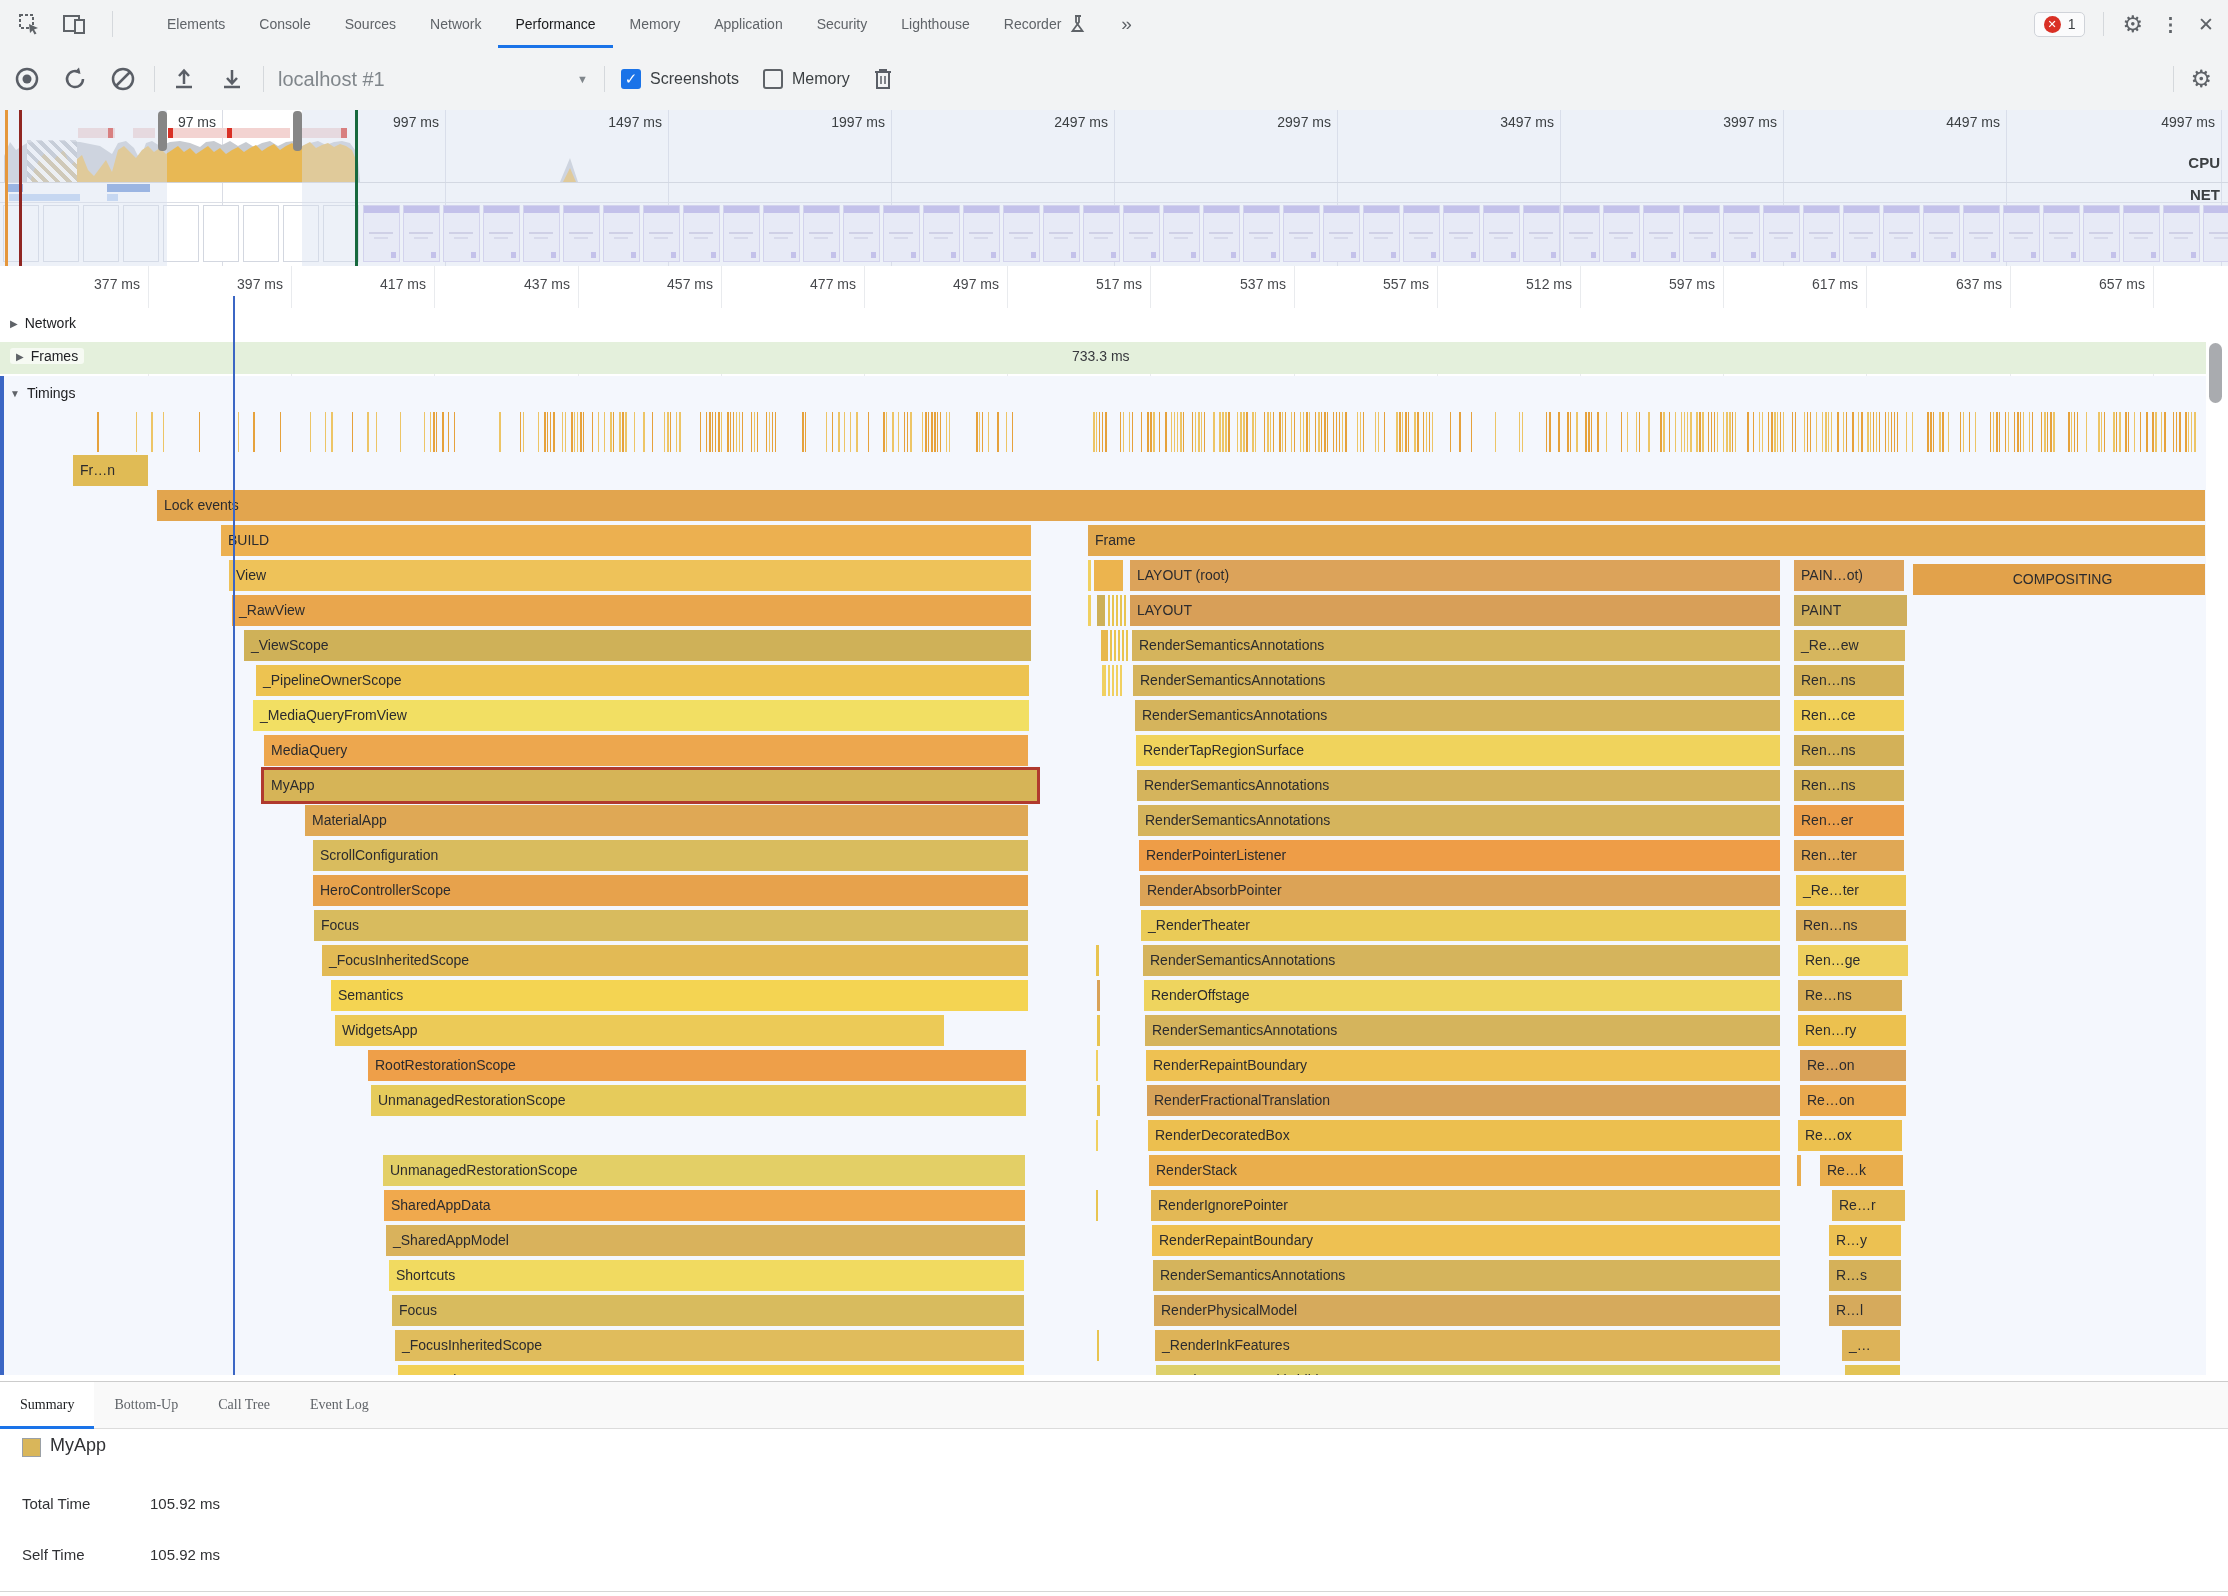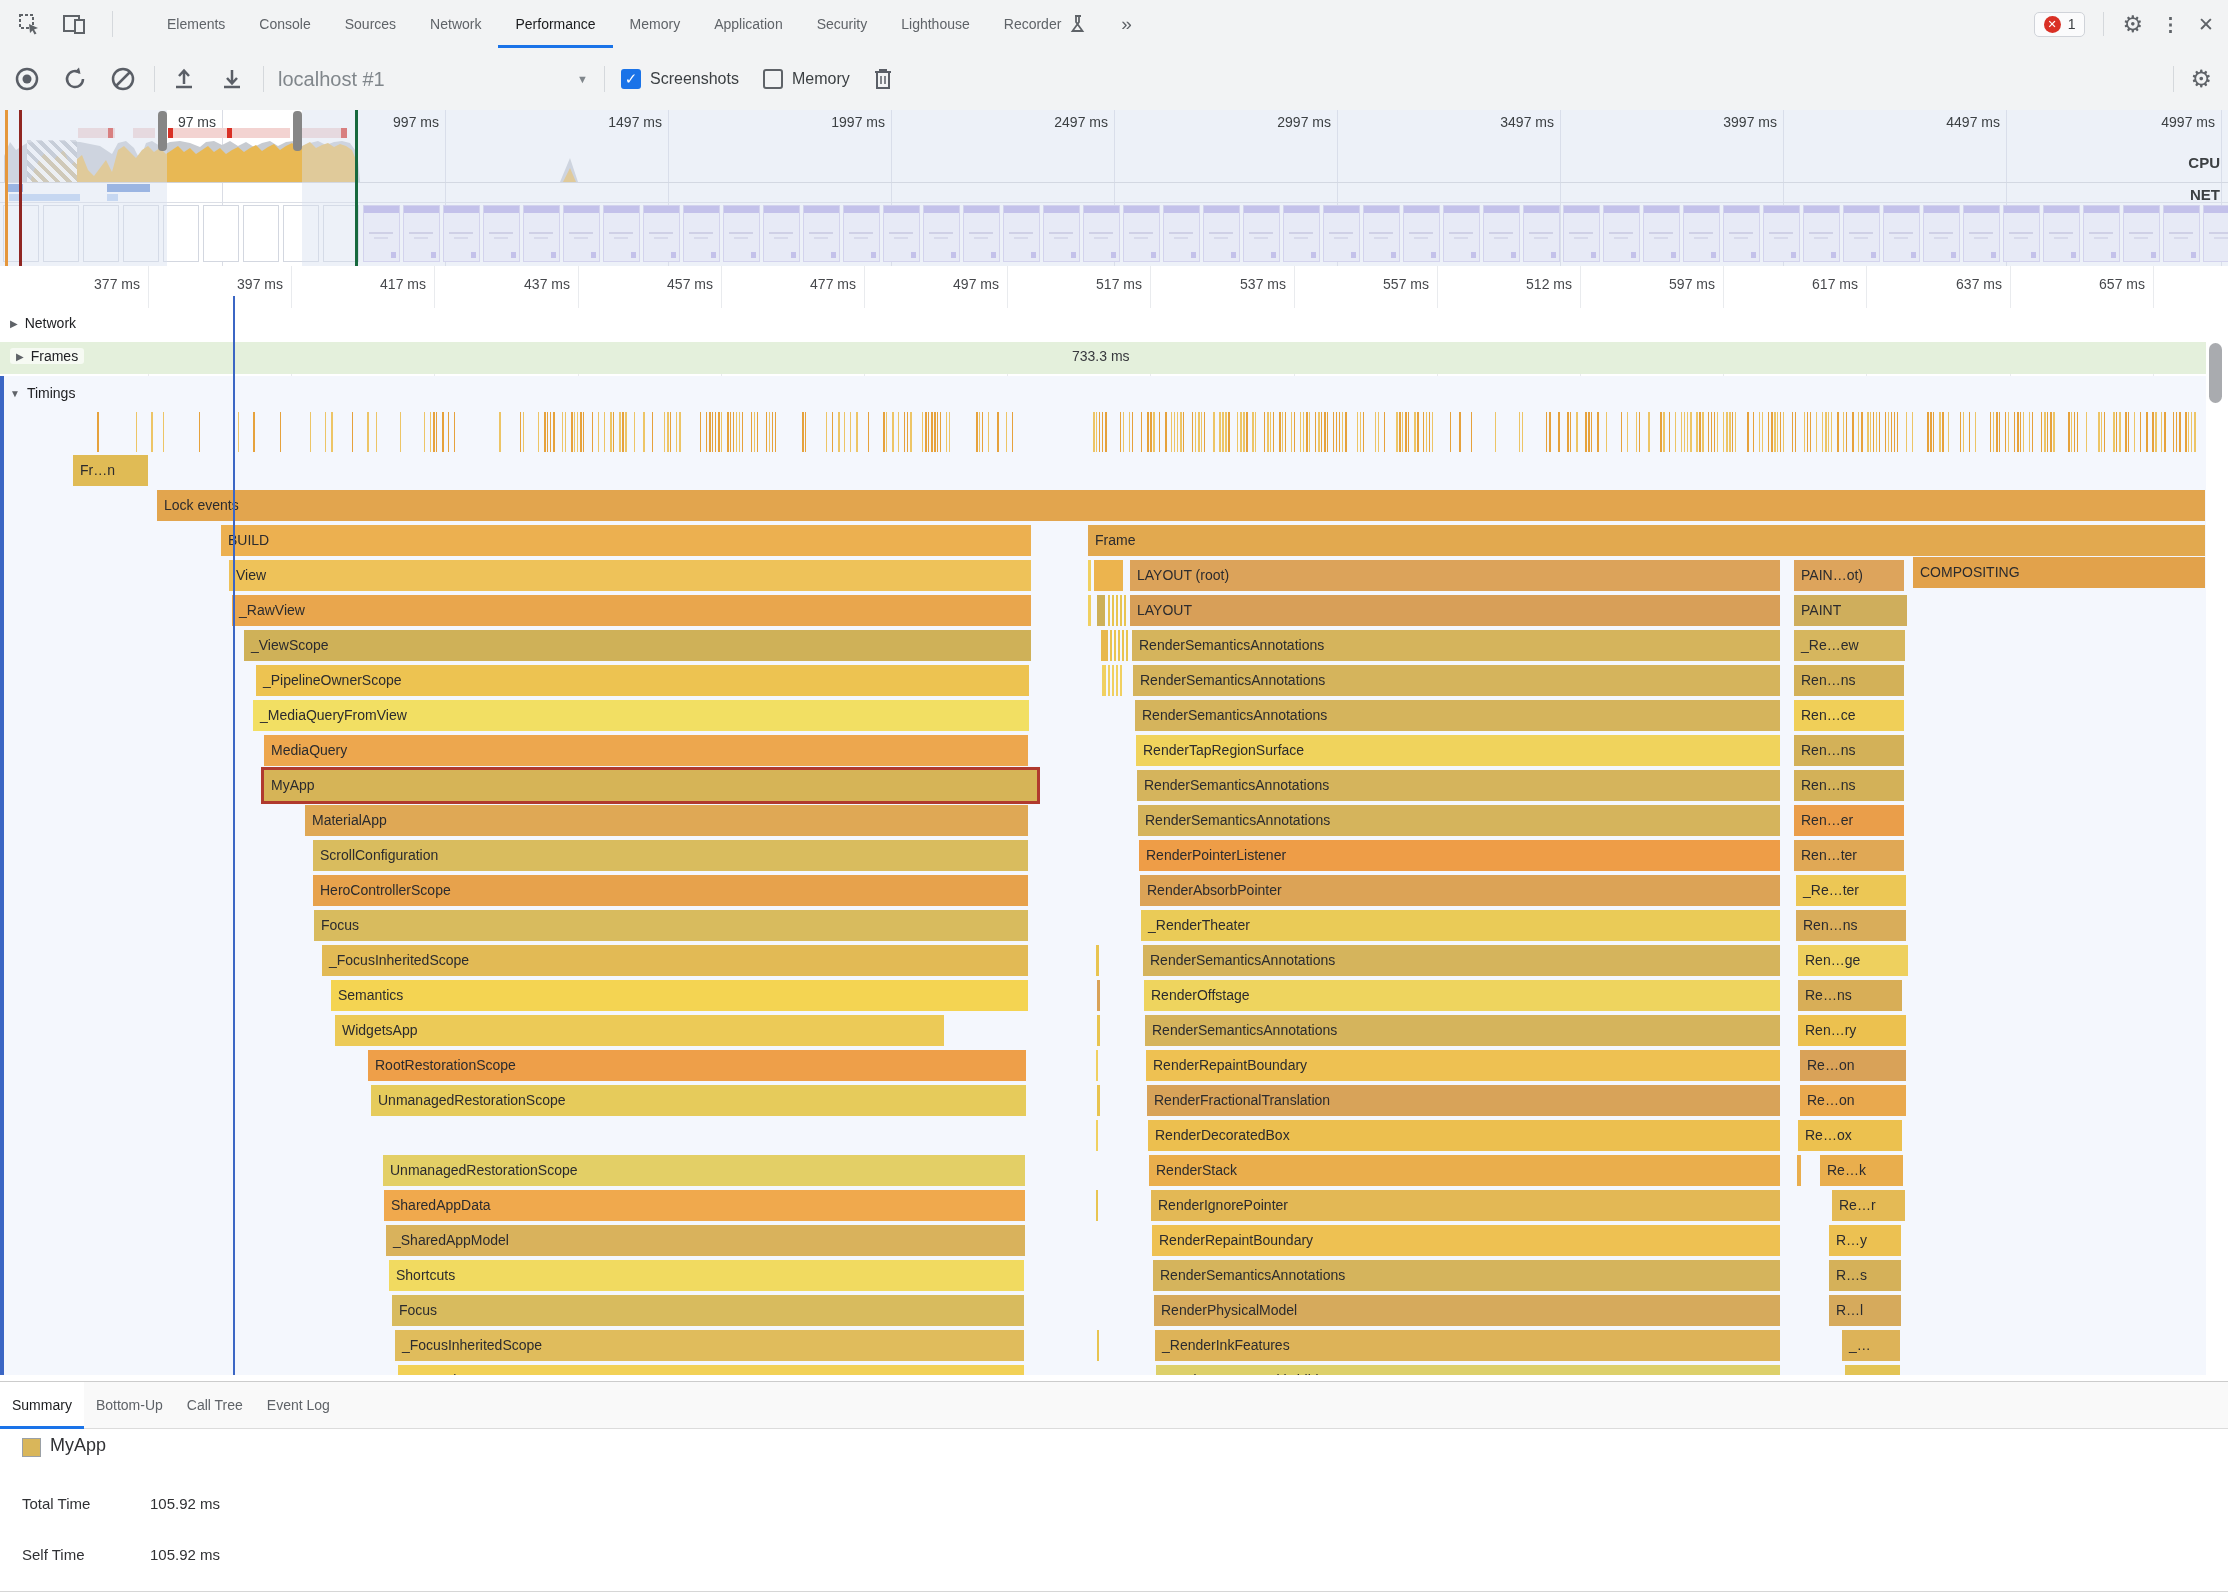--- a/index.html
+++ b/index.html
@@ -34,21 +34,21 @@
   .rlabel{position:absolute;top:10px;font-size:14px;color:#46484c;transform:translateX(-100%);white-space:nowrap;}
   .trackhead{position:absolute;left:10px;font-size:14px;color:#202124;display:flex;align-items:center;gap:7px;}
   .tri{font-size:10px;color:#5f6368;}
   .bar{position:absolute;height:31px;line-height:31px;font-size:14px;color:#2b2b2e;
        padding-left:7px;box-sizing:border-box;overflow:hidden;white-space:nowrap;}
   .bar.nopad{padding-left:0;}
   .tick{position:absolute;top:0;height:40px;}
   
   #bottom{left:0;top:1381px;width:2228px;height:215px;background:#fff;border-top:1px solid #ccc;}
   #btabs{left:0;top:0;width:2228px;height:46px;background:#f9f9f9;border-bottom:1px solid #dcdcdc;display:flex;}
-  .btab{display:flex;align-items:center;height:46px;padding:0 12px;font-size:14px;color:#5f6368;position:relative;}
+  .btab{display:flex;align-items:center;height:46px;padding:0 20px;font-size:14px;color:#5f6368;position:relative;font-family:Liberation Serif, serif;}
   .btab.sel{color:#1b1c1e;background:#fff;}
   .btab.sel::after{content:"";position:absolute;left:0;right:0;bottom:-1px;height:3px;background:#1a73e8;}
   .sumline{position:absolute;font-size:15px;color:#303134;}
 </style>
 </head>
 <body>
 
 <div class="abs" id="tabbar">
   <div class="abs titleicon" style="left:12px;top:7px;">
     <svg width="22" height="22" viewBox="0 0 22 22">
@@ -912,21 +912,21 @@
         <div class="bar" style="left: 386px; top: 770px; width: 639px; height: 31px; background: rgb(217, 178, 92);"><span>_SharedAppModel</span></div>
         <div class="bar" style="left: 389px; top: 805px; width: 635px; height: 31px; background: rgb(241, 218, 96);"><span>Shortcuts</span></div>
         <div class="bar" style="left: 392px; top: 840px; width: 632px; height: 31px; background: rgb(216, 187, 94);"><span>Focus</span></div>
         <div class="bar" style="left: 395px; top: 875px; width: 629px; height: 31px; background: rgb(224, 188, 92);"><span>_FocusInheritedScope</span></div>
         <div class="bar" style="left: 398px; top: 910px; width: 626px; height: 31px; background: rgb(242, 209, 86);"><span>Semantics</span></div>
         <div class="bar" style="left: 1088px; top: 70px; width: 1117px; height: 31px; background: rgb(226, 169, 79);"><span>Frame</span></div>
         <div class="bar nopad" style="left: 1088px; top: 105px; width: 3px; height: 31px; background: rgb(240, 208, 96);"></div>
         <div class="bar nopad" style="left: 1094px; top: 105px; width: 29px; height: 31px; background: rgb(236, 180, 78);"></div>
         <div class="bar" style="left: 1130px; top: 105px; width: 650px; height: 31px; background: rgb(220, 163, 90);"><span>LAYOUT (root)</span></div>
         <div class="bar" style="left: 1794px; top: 105px; width: 110px; height: 31px; background: rgb(221, 164, 92);"><span>PAIN…ot)</span></div>
-        <div class="bar" style="left: 1913px; top: 102px; width: 292px; height: 31px; background: rgb(226, 162, 75);"><span>COMPOSITING</span></div>
+        <div class="bar" style="left: 1913px; top: 109px; width: 292px; height: 31px; background: rgb(226, 162, 75); text-align: center;"><span>COMPOSITING</span></div>
         <div class="bar nopad" style="left: 1088px; top: 140px; width: 3px; height: 31px; background: rgb(240, 208, 96);"></div>
         <div class="bar nopad" style="left: 1097px; top: 140px; width: 8px; height: 31px; background: rgb(205, 176, 88);"></div>
         <div class="bar nopad" style="left: 1108px; top: 140px; width: 2px; height: 31px; background: rgb(232, 196, 80);"></div>
         <div class="bar nopad" style="left: 1112px; top: 140px; width: 2px; height: 31px; background: rgb(232, 196, 80);"></div>
         <div class="bar nopad" style="left: 1116px; top: 140px; width: 2px; height: 31px; background: rgb(232, 196, 80);"></div>
         <div class="bar nopad" style="left: 1120px; top: 140px; width: 2px; height: 31px; background: rgb(232, 196, 80);"></div>
         <div class="bar nopad" style="left: 1124px; top: 140px; width: 2px; height: 31px; background: rgb(232, 196, 80);"></div>
         <div class="bar" style="left: 1130px; top: 140px; width: 650px; height: 31px; background: rgb(216, 159, 88);"><span>LAYOUT</span></div>
         <div class="bar" style="left: 1794px; top: 140px; width: 113px; height: 31px; background: rgb(207, 174, 92);"><span>PAINT</span></div>
         <div class="bar nopad" style="left: 1101px; top: 175px; width: 7px; height: 31px; background: rgb(232, 184, 78);"></div>

